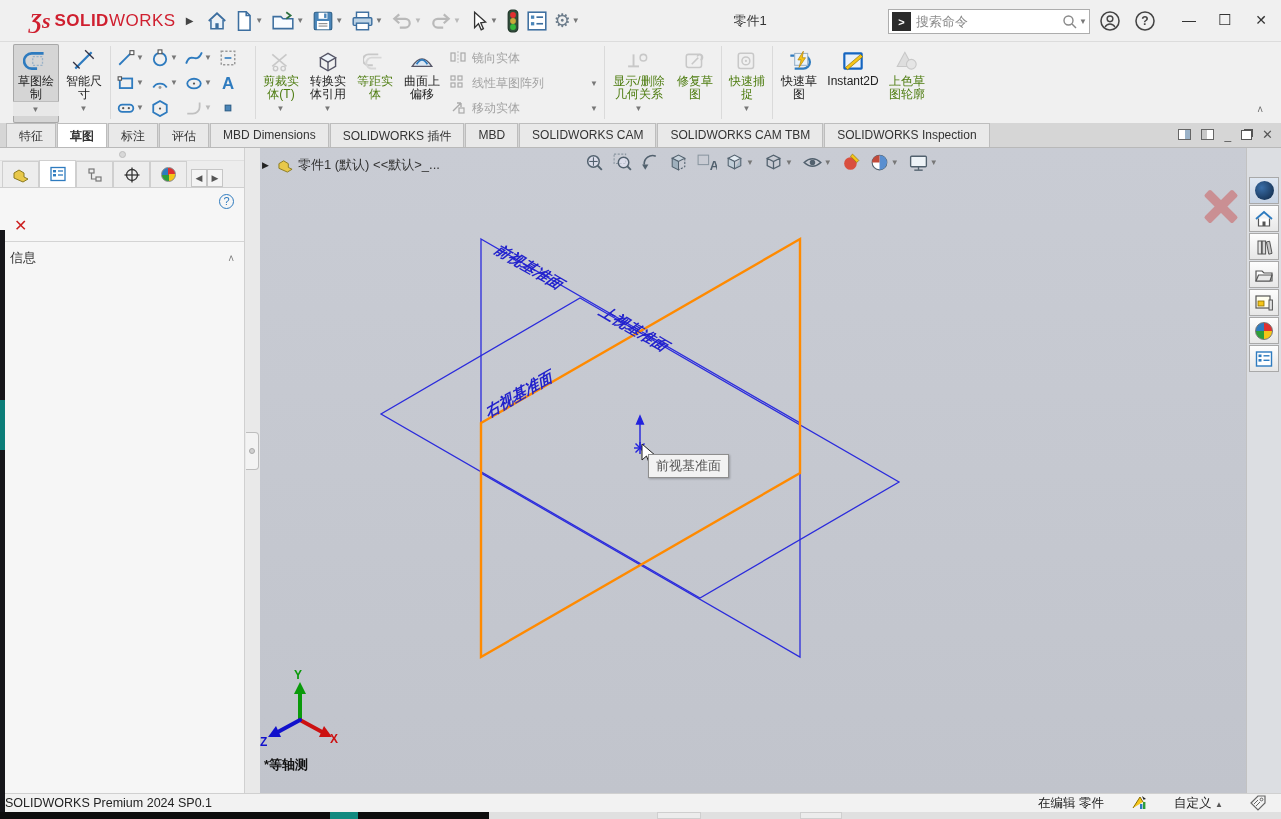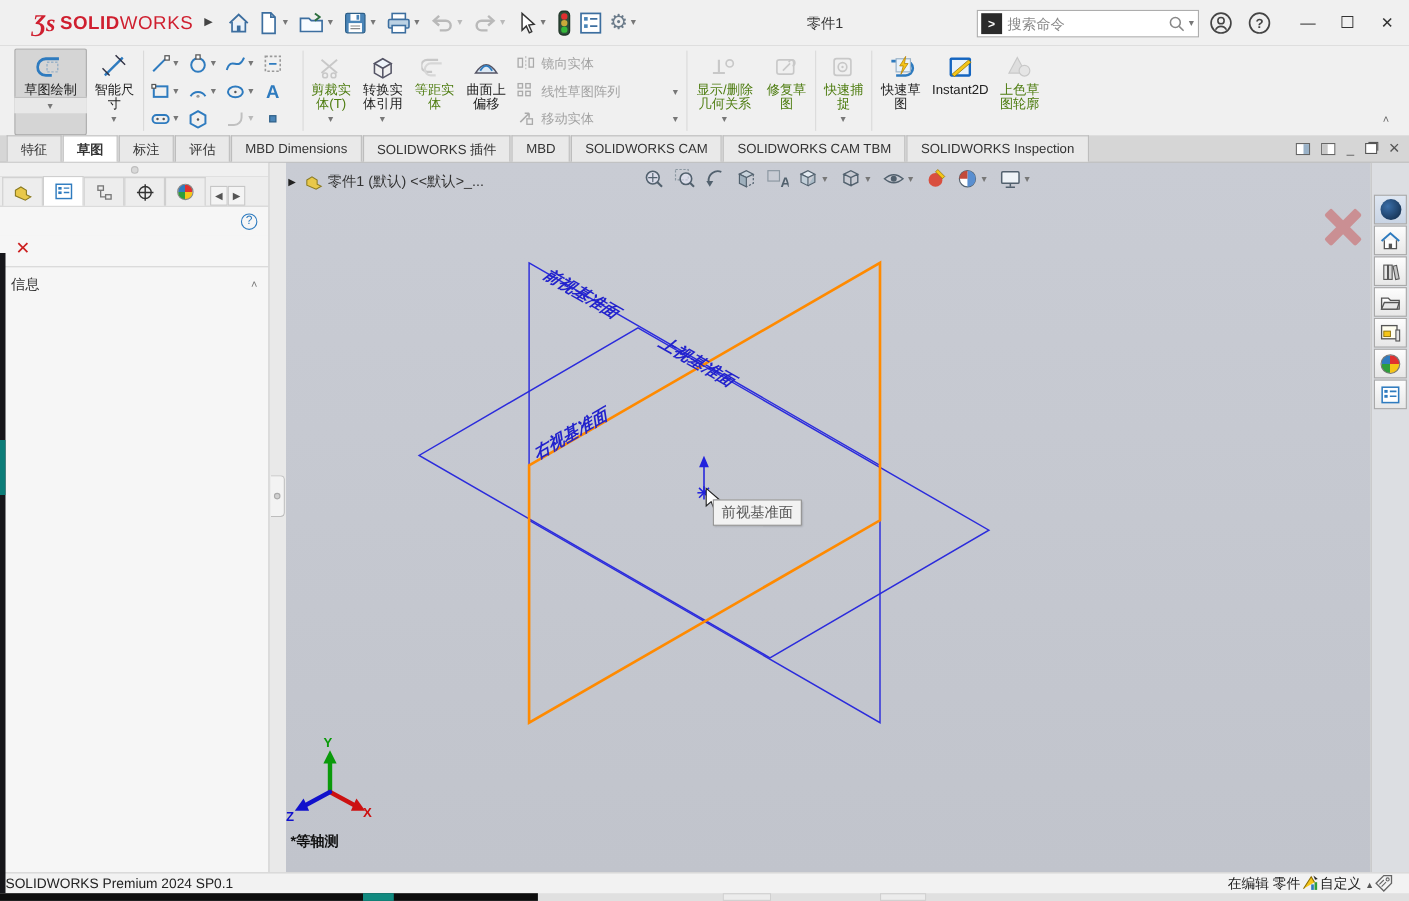--- a/index.html
+++ b/index.html
@@ -105,21 +105,21 @@
              display:flex; align-items:stretch; }
   #docnav { display:flex; align-items:center; padding-left:2px; }
   #docnav span { width:13px; height:14px; font-size:7px; color:#9a9a9a; border:1px solid #cfcfcf; background:#eee;
                  display:flex; align-items:center; justify-content:center; }
   #doctabs .dtab { padding:2px 12px 0 12px; border-right:1px solid #c9c9c9; font-size:12px; color:#333; display:flex; align-items:center; }
   #doctabs .dtab.active { background:#fff; font-weight:bold; border-top:1px solid #9a9a9a; }
   
   #statusbar { position:absolute; left:0; top:793px; width:1281px; height:19px; background:#f2f2f2; border-top:1px solid #d0d0d0;
                display:flex; align-items:center; font-size:12.5px; color:#222; }
   #statusbar .left { margin-left:5px; }
-  #statusbar .right { position:absolute; right:0; display:flex; align-items:flex-start; }
+  #statusbar .right { position:absolute; right:0; display:flex; align-items:flex-start; gap:26px; }
   
   #leftstrip { position:absolute; left:0; top:230px; width:5px; height:582px; background:#16161a; }
   #leftstrip .teal { position:absolute; left:0; top:170px; width:5px; height:50px; background:#0c7d78; }
   #taskbar { position:absolute; left:0; top:812px; width:1281px; height:7px; background:#e0e0e0; }
   #taskbar .dark { position:absolute; left:0; top:0; width:489px; height:7px; background:#0d0d0d; }
   #taskbar .teal { position:absolute; left:330px; top:0; width:28px; height:7px; background:#118a80; }
   #taskbar .b1 { position:absolute; left:657px; top:0; width:44px; height:7px; background:#ececec; border:1px solid #cfcfcf; }
   #taskbar .b2 { position:absolute; left:800px; top:0; width:42px; height:7px; background:#ececec; border:1px solid #cfcfcf; }
   #ribcollapse { position:absolute; right:18px; top:104px; color:#666; font-size:10px; }
   svg text { font-family:"Liberation Sans","DejaVu Sans",sans-serif; }
@@ -248,21 +248,21 @@
 
   <div id="ribbon">
     <div style="width:12px"></div>
     <div class="rbtn active">
       <span class="ric">
           <svg width="26" height="24" viewBox="0 0 24 22">
             <path d="M19 4 H8 a5 5 0 0 0 0 14 h5" fill="none" stroke="#2e7bbf" stroke-width="2.4"></path>
             <rect x="9" y="7" width="9" height="8" fill="none" stroke="#9ab2c8" stroke-dasharray="2 1.4" stroke-width="1.2"></rect>
           </svg>
         </span>
-      <span class="rlb" style="width:66px;">草图绘制</span>
+      <span class="rlb" style="width:46px;">草图绘制</span>
       <span class="rdd">
           <span class="dd">▼</span>
         </span>
     </div>
     <div class="rbtn">
       <span class="ric">
           <svg width="26" height="24" viewBox="0 0 24 22">
             <line x1="4" y1="18" x2="19" y2="3" stroke="#2e7bbf" stroke-width="2"></line>
             <path d="M4 18 l3.5 -1 l-2.5 -2.5 Z" fill="#2e7bbf"></path>
             <path d="M19 3 l-3.5 1 l2.5 2.5 Z" fill="#2e7bbf"></path>

